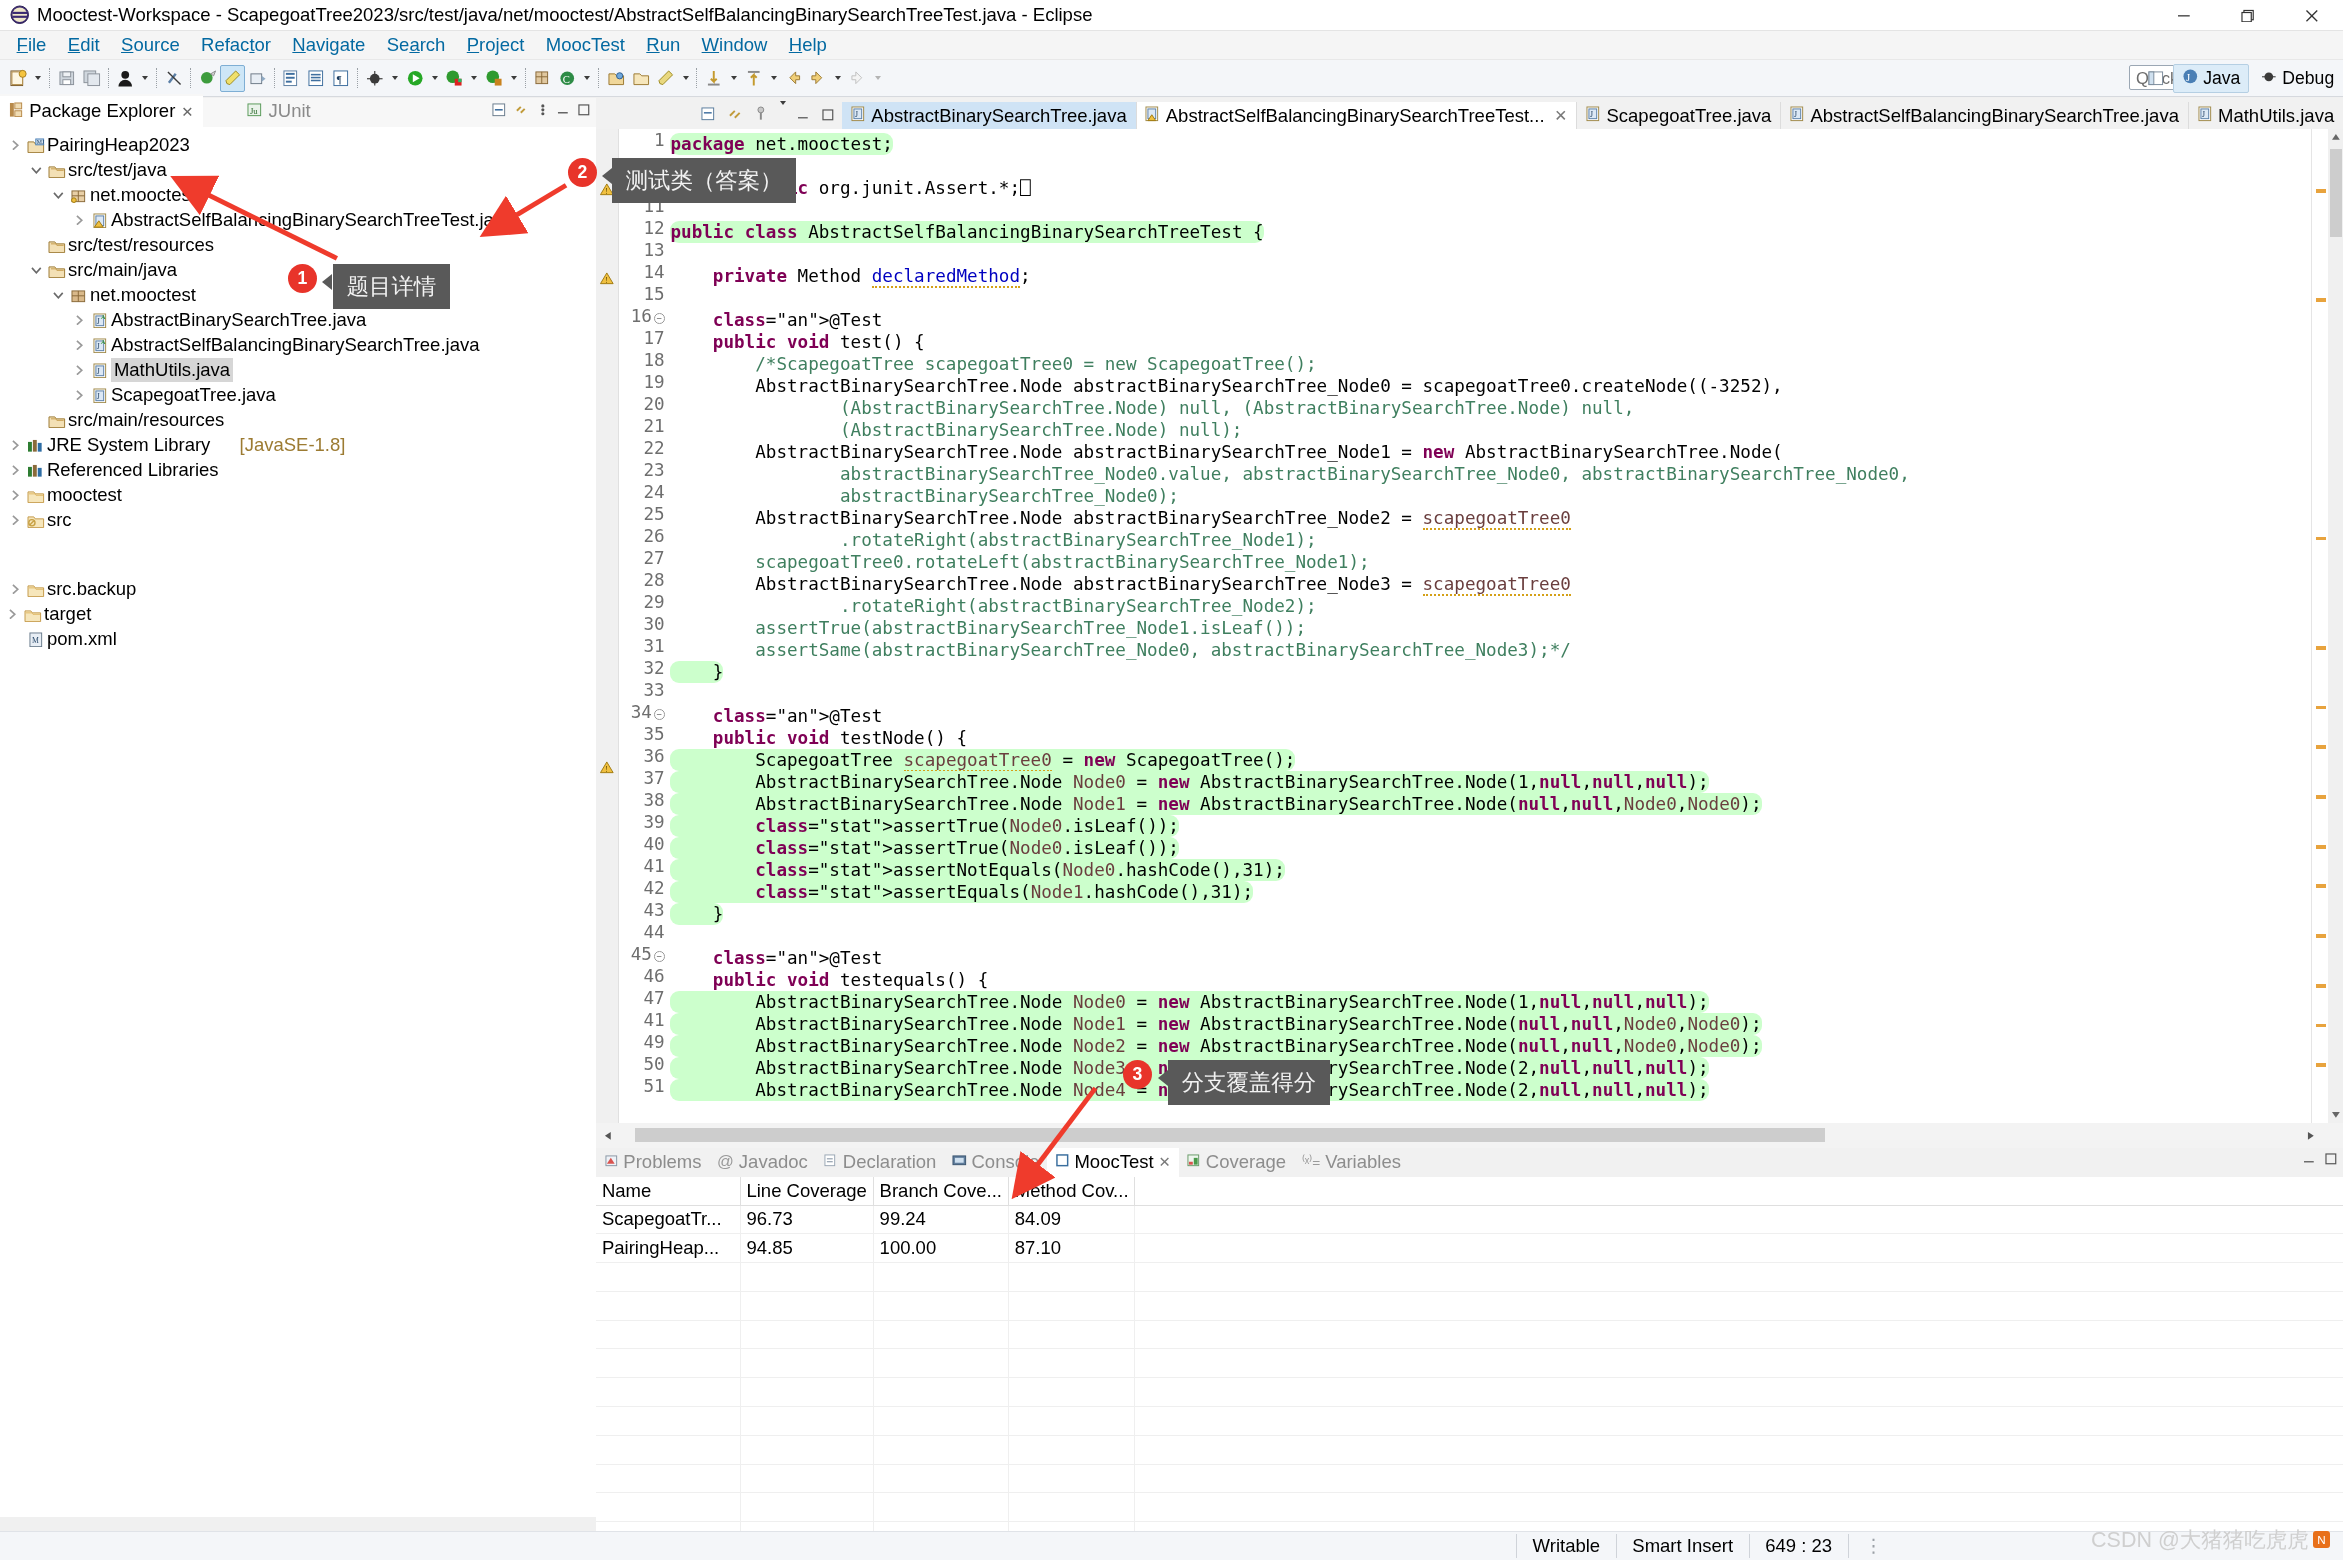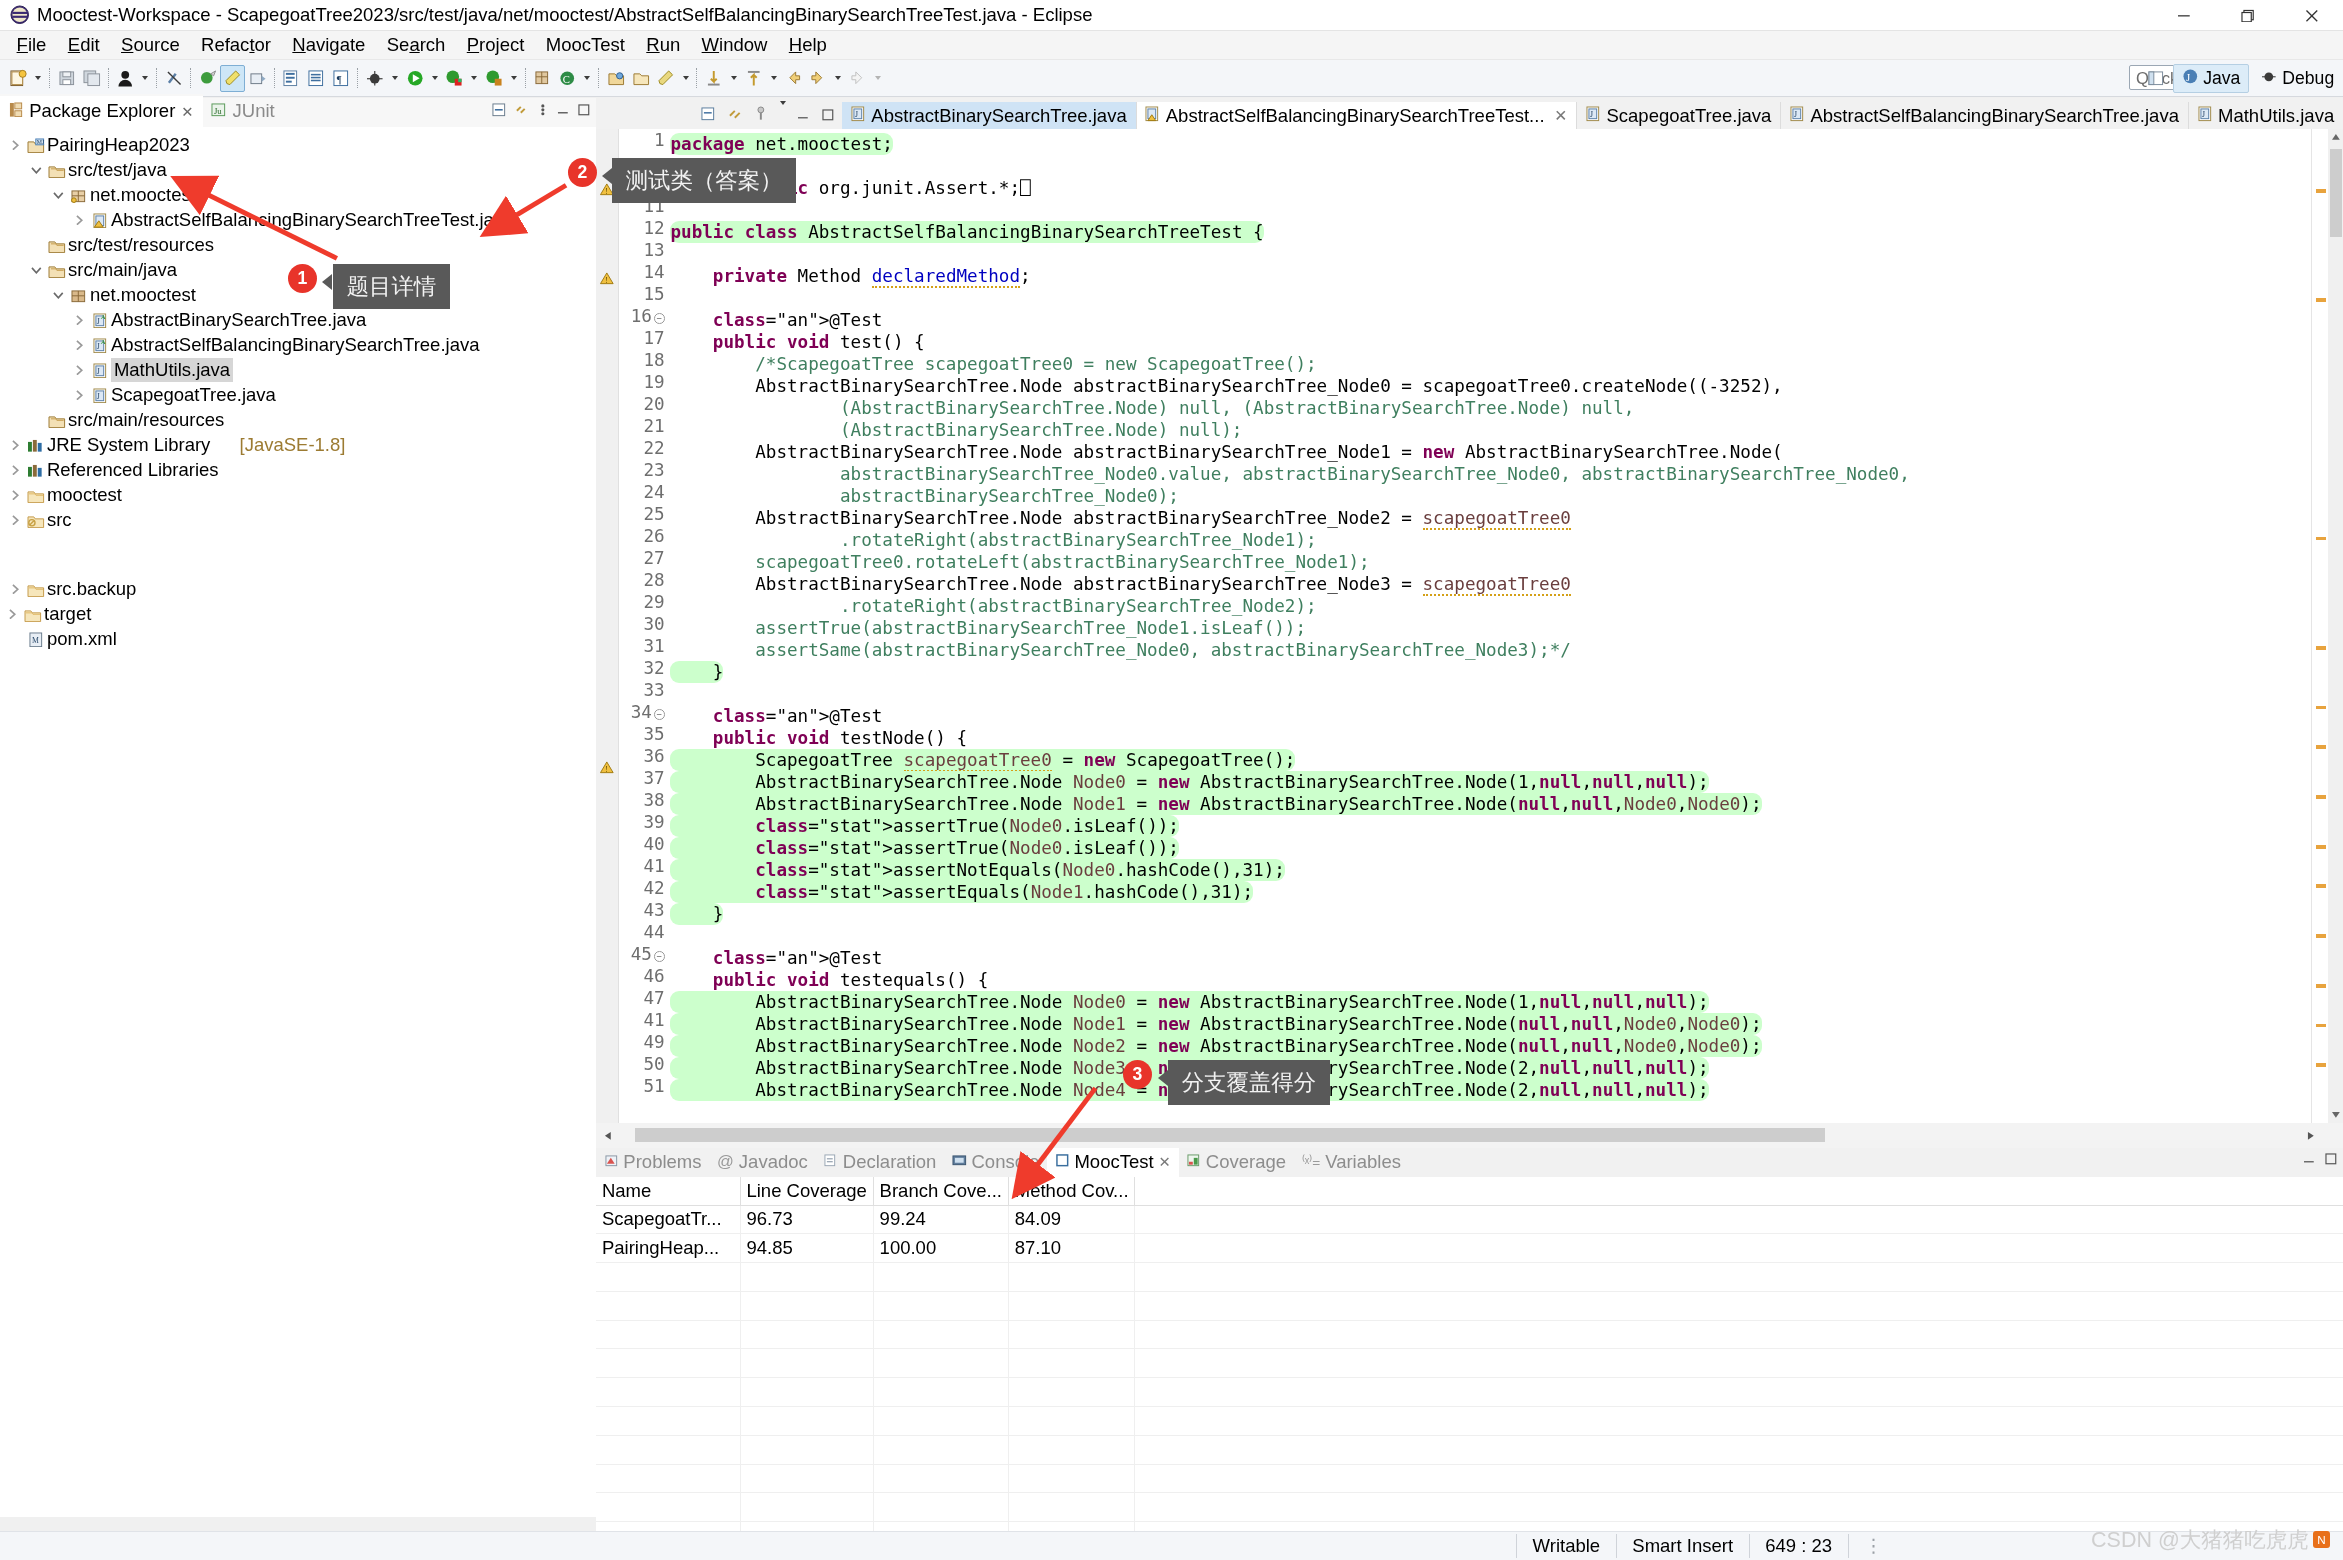--- a/index.html
+++ b/index.html
@@ -25,21 +25,21 @@
   .tb-controls { position:absolute; right:0; top:0; height:31px; display:flex; }
   .tb-btn { width:64px; height:31px; display:flex; align-items:center; justify-content:center; }
   .tb-btn svg { display:block; }
 
   
   .menubar {
     height:29px; background:#f5f5f5; display:flex; align-items:center;
     padding-left:5.9px; border-bottom:1px solid #e8e8e8;
   }
   .menu-item {
-    padding:2.9px 10.7px; font-size:18.5px; color:#000000; white-space:nowrap; cursor:default;
+    padding:2.9px 10.7px; font-size:18.5px; color:#0369a1; white-space:nowrap; cursor:default;
   }
   .menu-item u { text-decoration:underline; }
 
   
   .toolbar {
     height:37px; background:#f4f6f9; display:flex; align-items:center;
     padding-left:5.9px; border-bottom:1px solid #d6d9de; position:relative;
   }
   .tool { width:25px; height:27px; display:flex; align-items:center; justify-content:center; flex:0 0 auto;}
   .tool.arrow { width:14.6px; }
@@ -56,21 +56,21 @@
   .persp {
     display:flex; align-items:center; gap:4.9px; padding:2.9px 7.8px; font-size:17.6px; color:#000;
   }
   .persp.active { background:#dcecf8; border:1px solid #b5cfe3; border-radius:2px; }
 
   
   .workbench { position:absolute; top:98px; left:0; right:0; bottom:43px; display:flex; }
 
   
   .leftpane { width:733px; background:#f7f7f7; display:flex; flex-direction:column; position:relative;}
-  .viewtabs { height:29px; display:flex; align-items:flex-end; position:relative; background:#f7f7f7;}
+  .viewtabs { height:29px; display:flex; align-items:flex-end; position:relative; background:#f7f7f7;gap:36px;}
   .vtab {
     display:flex; align-items:center; gap:5.9px; padding:3.9px 9.8px 4.9px 7.8px; font-size:18.5px;
     white-space:nowrap; color:#000;
   }
   .vtab.active { background:#ffffff; border-top:2px solid #f7f7f7; font-weight:400; }
   .vtab.inactive { color:#8a8a8a; }
   .vtab-icons { position:absolute; right:5.9px; bottom:4.9px; display:flex; gap:6.8px; align-items:center; }
   .tree { flex:1; background:#ffffff; padding:5.9px 0 0 0; overflow:hidden; }
   .trow { display:flex; align-items:center; height:25px; padding-left:3.9px; white-space:nowrap; }
   .twist { width:19.5px; text-align:center; color:#6e6e6e; font-size:14.6px; flex:0 0 auto;}

